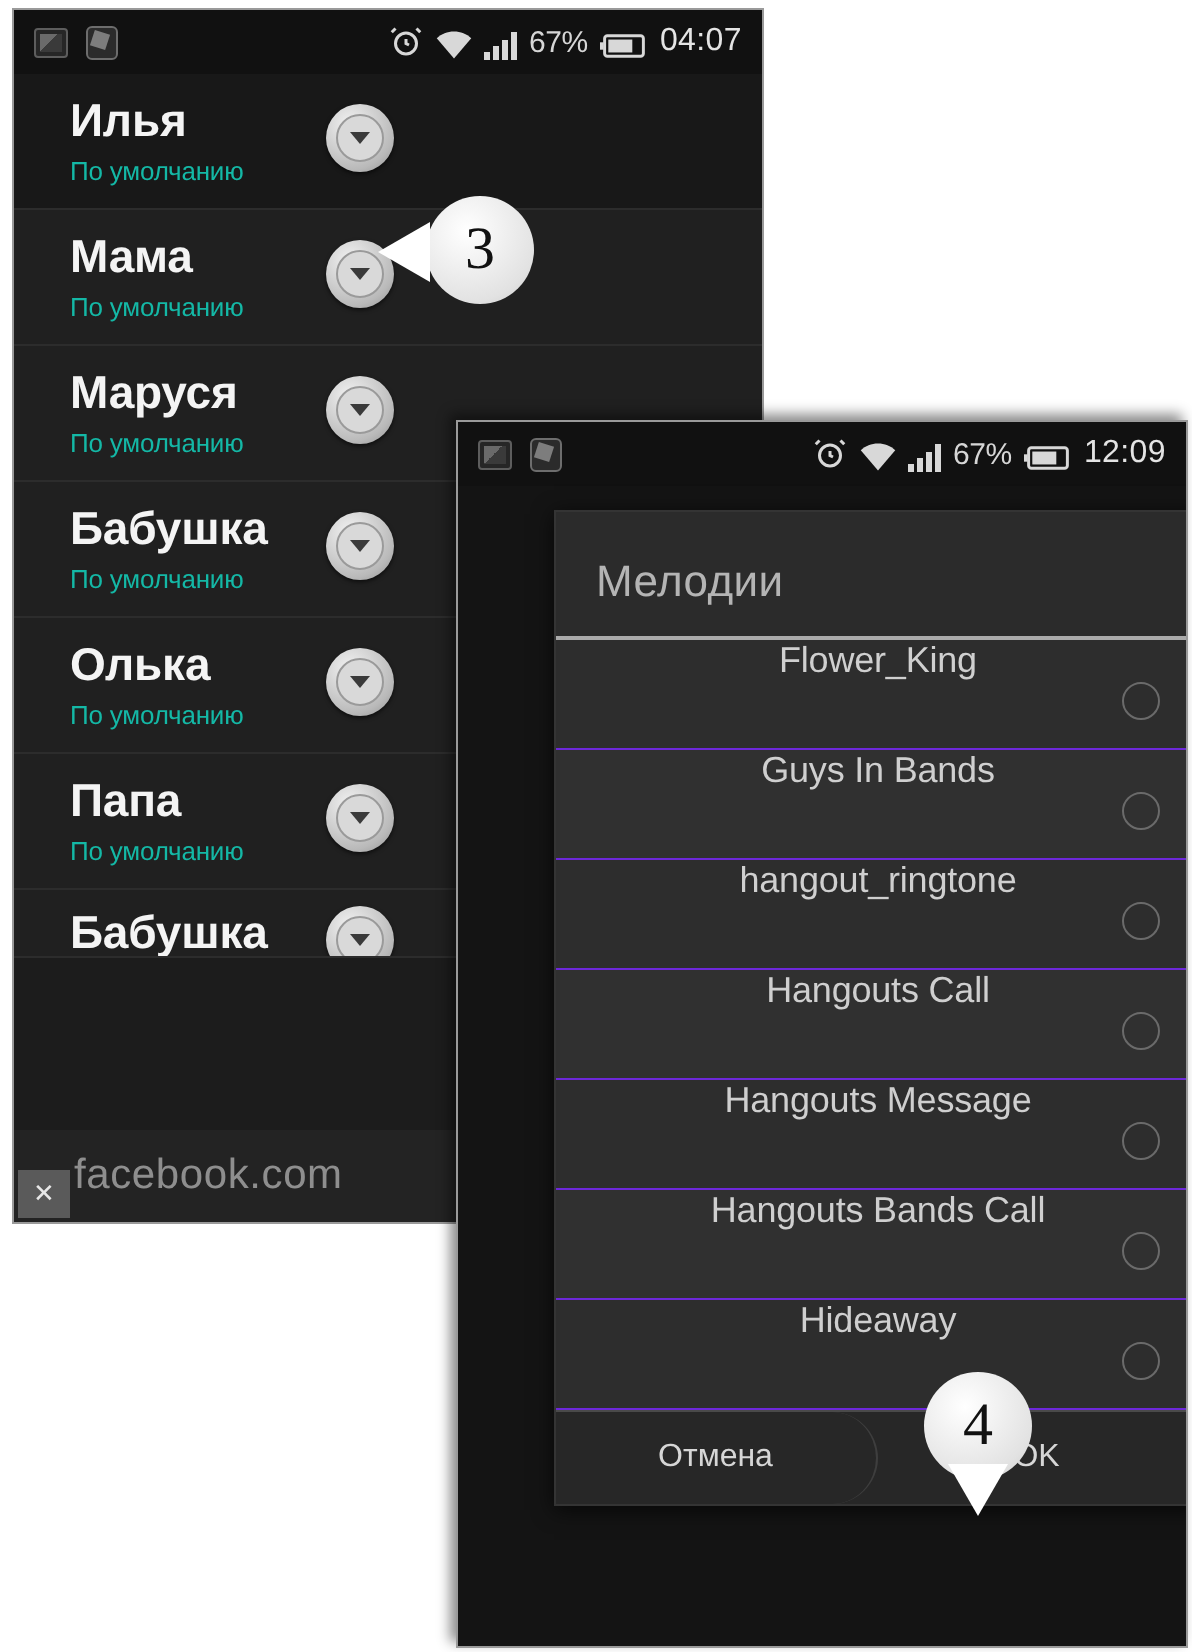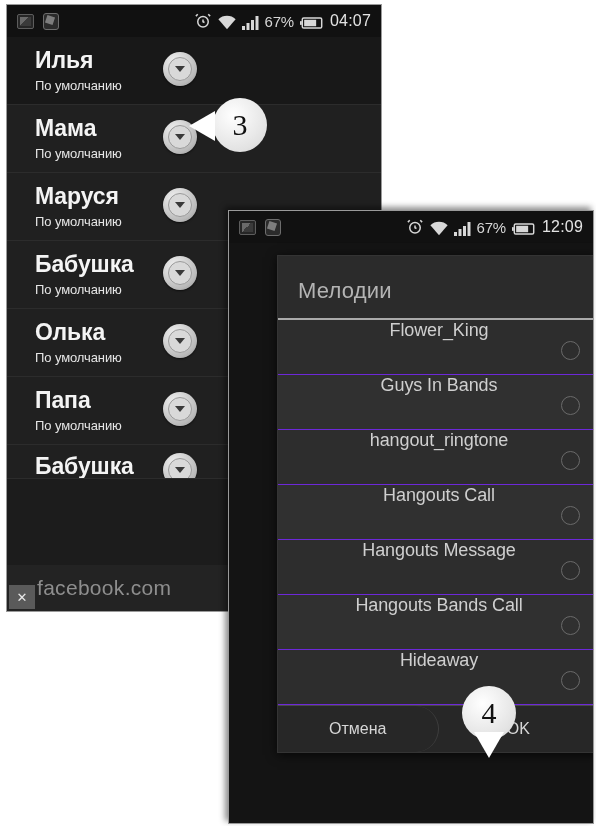--- a/index.html
+++ b/index.html
@@ -49,21 +49,21 @@
   .search-btn{margin-left:auto;width:34px;height:34px;display:flex;
               align-items:center;justify-content:center;}
 
   
   .contact-list{position:relative;}
   .contact-row{height:68px;box-sizing:border-box;position:relative;
                border-bottom:1px solid #2c2c2c;background:#202020;
                padding:10px 0 0 28px;}
   .contact-row.highlight{background:#181818;}
   .c-name{color:#f4f4f4;font-size:23px;font-weight:700;letter-spacing:-.1px;}
-  .c-sub{color:#e5e5e5;font-size:13px;margin-top:4px;letter-spacing:-.1px;}
+  .c-sub{color:#14b8a6;font-size:13px;margin-top:4px;letter-spacing:-.1px;}
   .dropbtn{position:absolute;right:184px;top:15px;width:34px;height:34px;
            border-radius:50%;
            background:radial-gradient(circle at 35% 30%,#f2f2f2,#b9b9b9 70%,#8e8e8e);
            display:flex;align-items:center;justify-content:center;
            box-shadow:0 1px 2px rgba(0,0,0,.6);}
   .dropbtn .inner{width:22px;height:22px;border-radius:50%;
            border:1.5px solid #9a9a9a;display:flex;align-items:center;
            justify-content:center;background:#d9d9d9;}
   .chev{width:0;height:0;border-left:5px solid transparent;
         border-right:5px solid transparent;border-top:6px solid #3a3a3a;}

